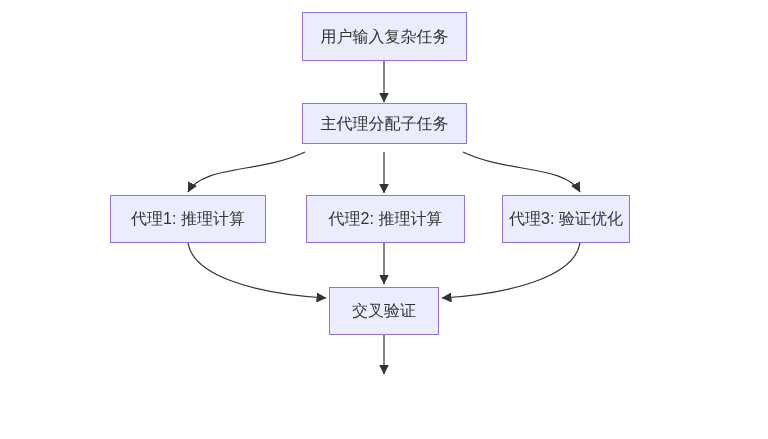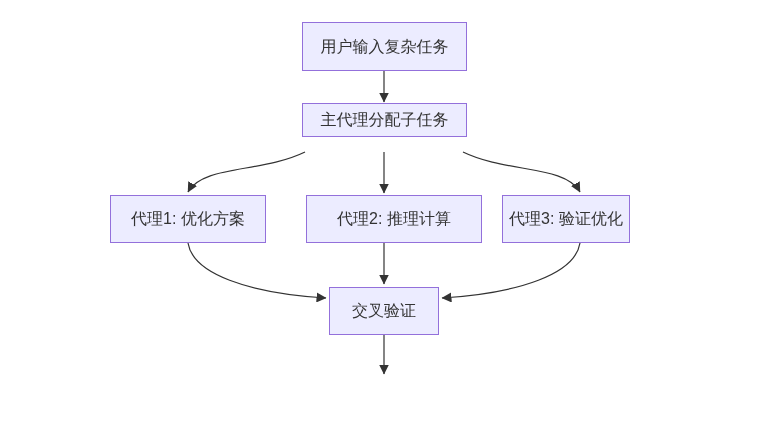--- a/index.html
+++ b/index.html
@@ -45,33 +45,33 @@
     <path class="edge" d="M384 61 V102" marker-end="url(#arrow)"></path>
     <path class="edge" d="M305 152 C262 173 203 165 188 192" marker-end="url(#arrow)"></path>
     <path class="edge" d="M384 152 V193" marker-end="url(#arrow)"></path>
     <path class="edge" d="M463 152 C506 173 565 165 580 192" marker-end="url(#arrow)"></path>
     <path class="edge" d="M188 243 C193 274 248 293 326 298" marker-end="url(#arrow)"></path>
     <path class="edge" d="M384 243 V284" marker-end="url(#arrow)"></path>
     <path class="edge" d="M580 243 C575 274 520 293 442 298" marker-end="url(#arrow)"></path>
     <path class="edge" d="M384 335 V374" marker-end="url(#arrow)"></path>
   </svg>
 
-  <div class="node" style="left:302px; top:22px; width:165px; height:49px;">
+  <div class="node" style="left:302px; top:12px; width:165px; height:49px;">
     <span>用户输入复杂任务</span>
   </div>
 
-  <div class="node" style="left:302px; top:103px; width:165px; height:34px;">
+  <div class="node" style="left:302px; top:103px; width:165px; height:41px;">
     <span>主代理分配子任务</span>
   </div>
 
   <div class="node" style="left:110px; top:195px; width:156px; height:48px;">
-    <span>代理1: 优化方案</span>
+    <span>代理1: 推理计算</span>
   </div>
 
-  <div class="node" style="left:306px; top:195px; width:176px; height:48px;">
+  <div class="node" style="left:306px; top:195px; width:159px; height:48px;">
     <span>代理2: 推理计算</span>
   </div>
 
   <div class="node" style="left:502px; top:195px; width:128px; height:48px;">
     <span>代理3: 验证优化</span>
   </div>
 
   <div class="node" style="left:329px; top:287px; width:110px; height:48px;">
     <span>交叉验证</span>
   </div>

